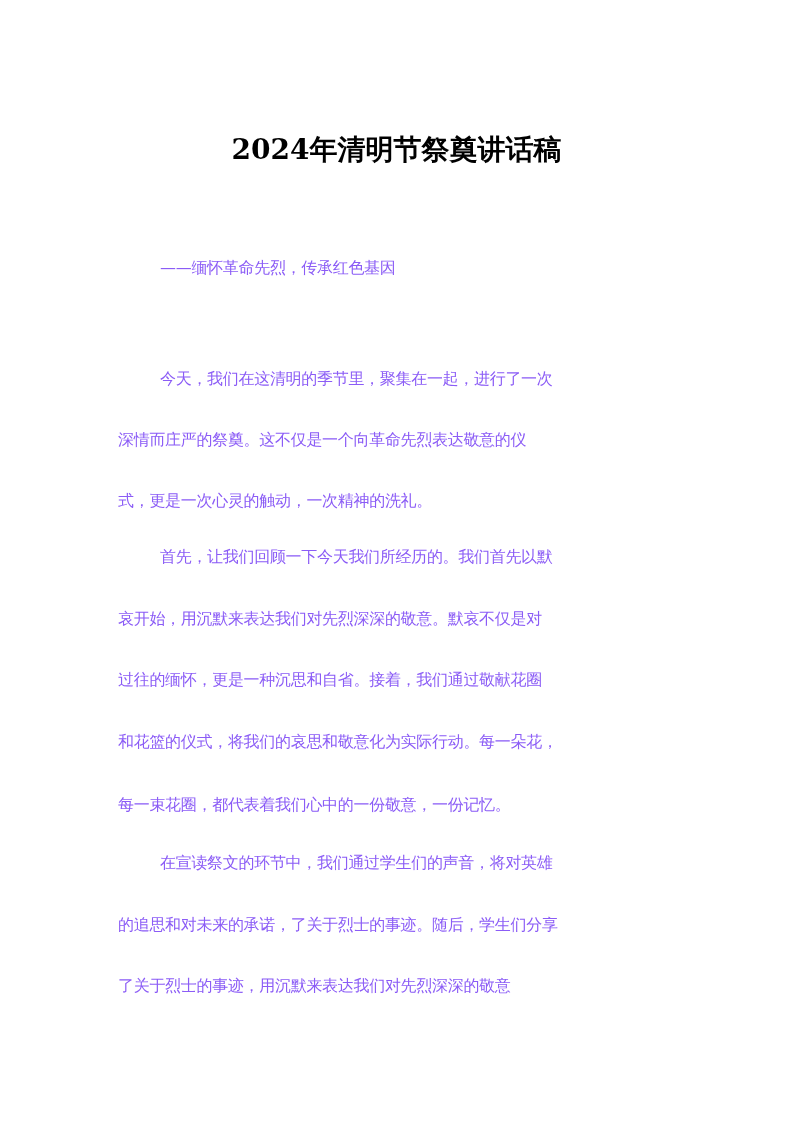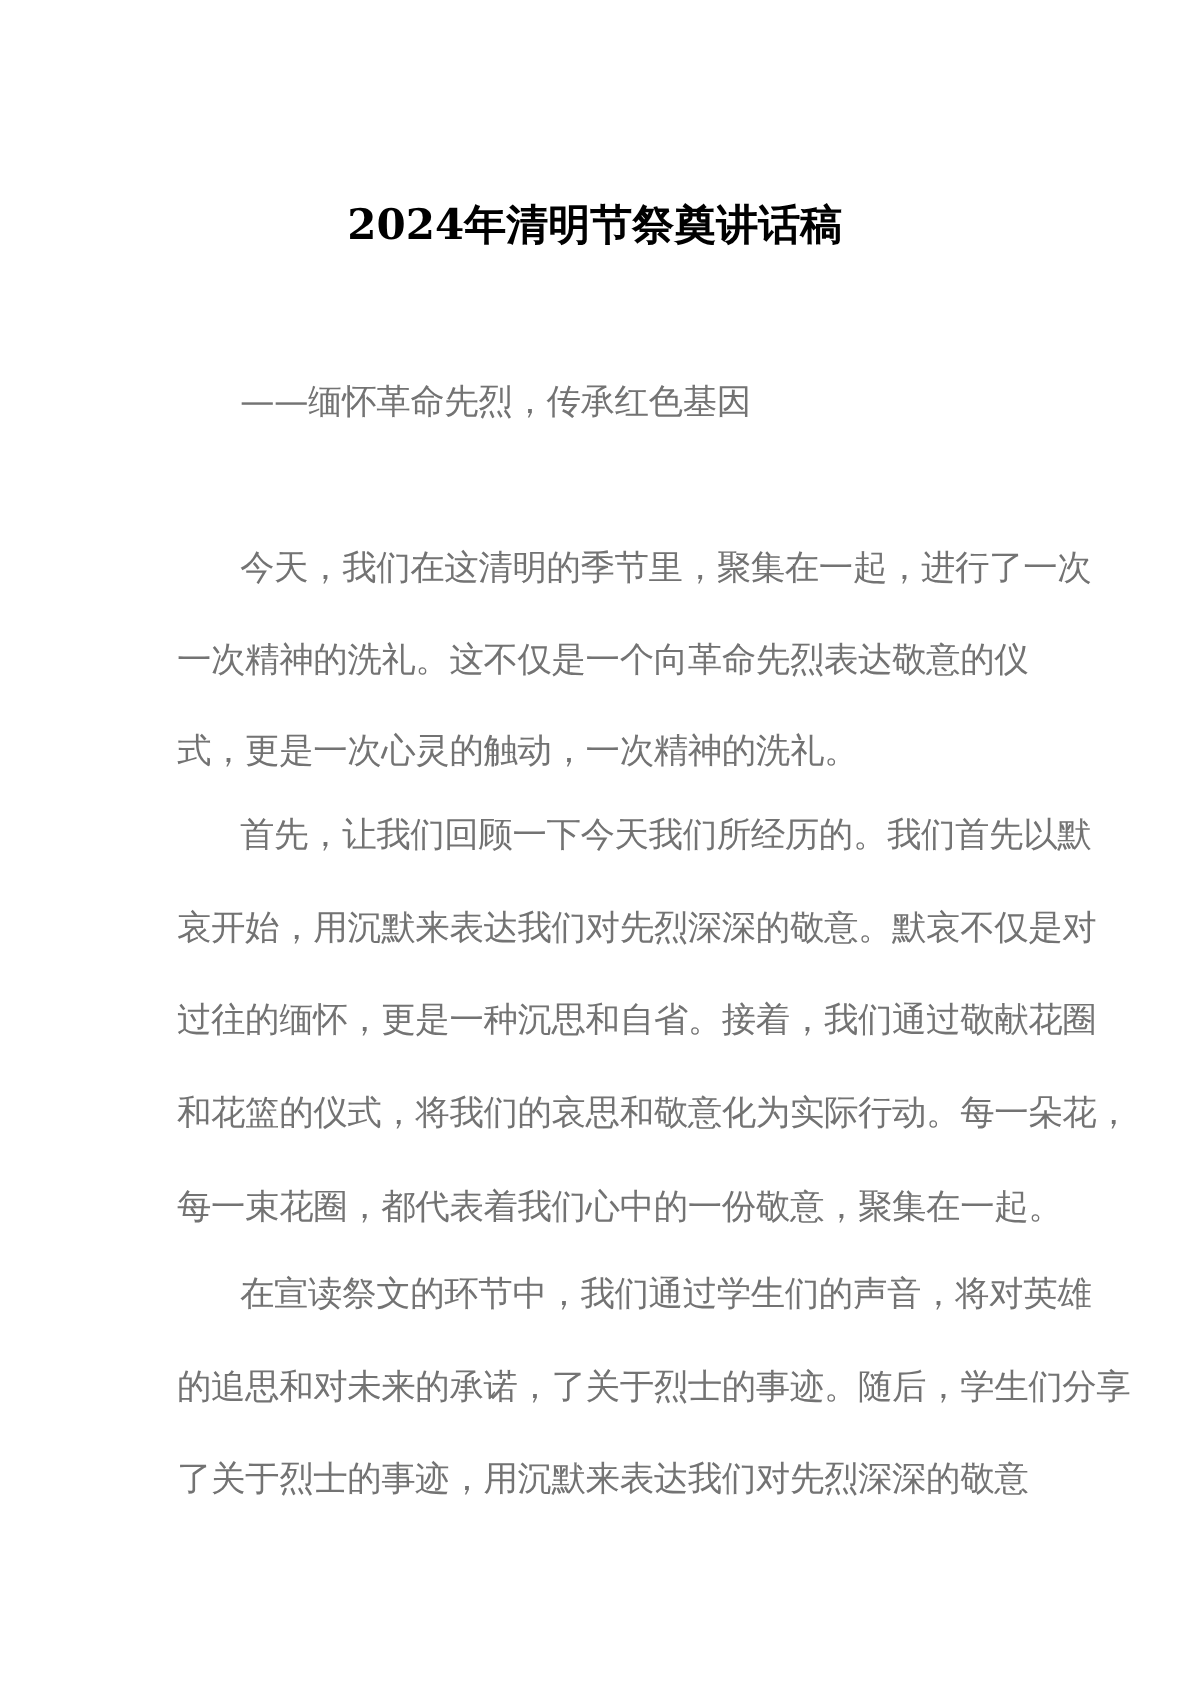--- a/index.html
+++ b/index.html
@@ -6,45 +6,45 @@
   body { width: 793px; height: 1122px; position: relative; overflow: hidden; }
   .page { position: absolute; left: 0; top: 0; width: 793px; height: 1122px; background: #fff; }
   .title {
     position: absolute; top: 130px; left: 0; width: 793px; text-align: center;
     font-family: "DejaVu Serif", "Liberation Serif", serif; font-weight: bold;
     font-size: 28px; color: #000; line-height: 40px; letter-spacing: 0px;
   }
   .line {
     position: absolute; left: 118px; width: 575px;
     font-family: "DejaVu Sans", "Liberation Sans", sans-serif;
-    font-size: 23px; color: #737373; line-height: 30px; white-space: nowrap;
+    font-size: 16px; color: #8b5cf6; line-height: 30px; white-space: nowrap;
     letter-spacing: -0.3px;
   }
   .indent { left: 160px; }
 </style>
 </head>
 <body>
 
 <div class="page">
   <div class="title">2024年清明节祭奠讲话稿</div>
 
   <div class="line indent" style="top:253px">——缅怀革命先烈，传承红色基因</div>
 
   <div>
     <div class="line indent" style="top:364px">今天，我们在这清明的季节里，聚集在一起，进行了一次</div>
-    <div class="line" style="top:425px">一次精神的洗礼。这不仅是一个向革命先烈表达敬意的仪</div>
+    <div class="line" style="top:425px">深情而庄严的祭奠。这不仅是一个向革命先烈表达敬意的仪</div>
     <div class="line" style="top:486px">式，更是一次心灵的触动，一次精神的洗礼。</div>
   </div>
 
   <div>
     <div class="line indent" style="top:542px">首先，让我们回顾一下今天我们所经历的。我们首先以默</div>
     <div class="line" style="top:604px">哀开始，用沉默来表达我们对先烈深深的敬意。默哀不仅是对</div>
     <div class="line" style="top:665px">过往的缅怀，更是一种沉思和自省。接着，我们通过敬献花圈</div>
     <div class="line" style="top:727px">和花篮的仪式，将我们的哀思和敬意化为实际行动。每一朵花，</div>
-    <div class="line" style="top:790px">每一束花圈，都代表着我们心中的一份敬意，聚集在一起。</div>
+    <div class="line" style="top:790px">每一束花圈，都代表着我们心中的一份敬意，一份记忆。</div>
   </div>
 
   <div>
     <div class="line indent" style="top:848px">在宣读祭文的环节中，我们通过学生们的声音，将对英雄</div>
     <div class="line" style="top:910px">的追思和对未来的承诺，了关于烈士的事迹。随后，学生们分享</div>
     <div class="line" style="top:971px">了关于烈士的事迹，用沉默来表达我们对先烈深深的敬意</div>
   </div>
 </div>
 
 </body></html>

